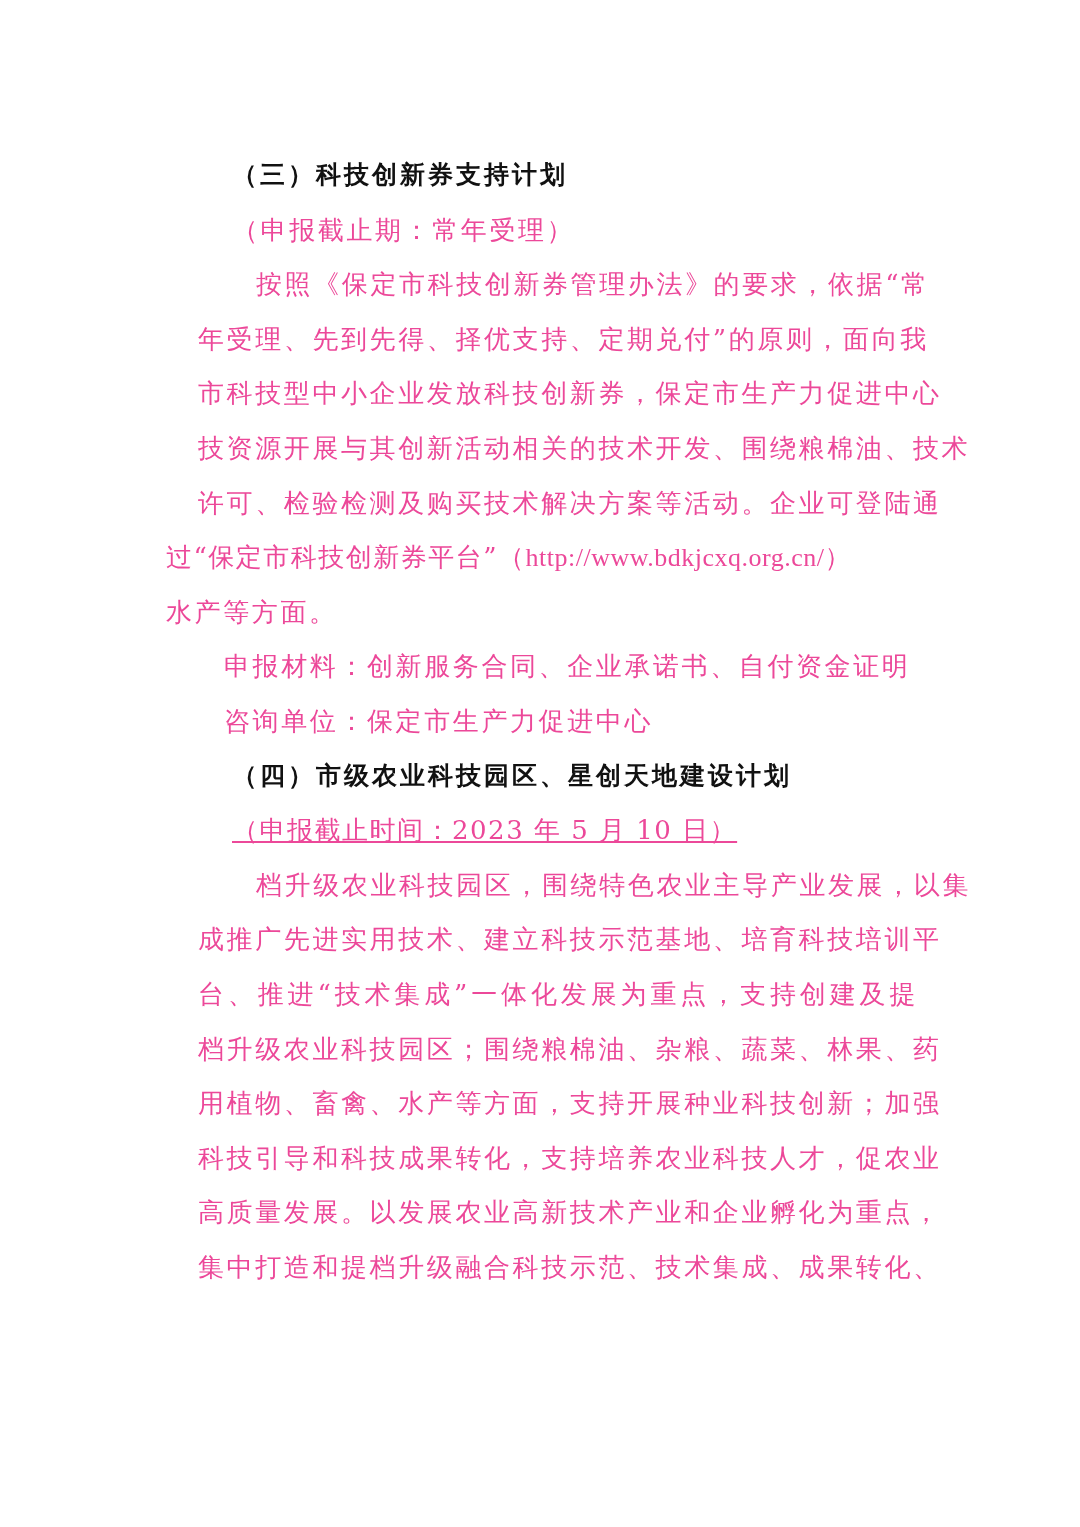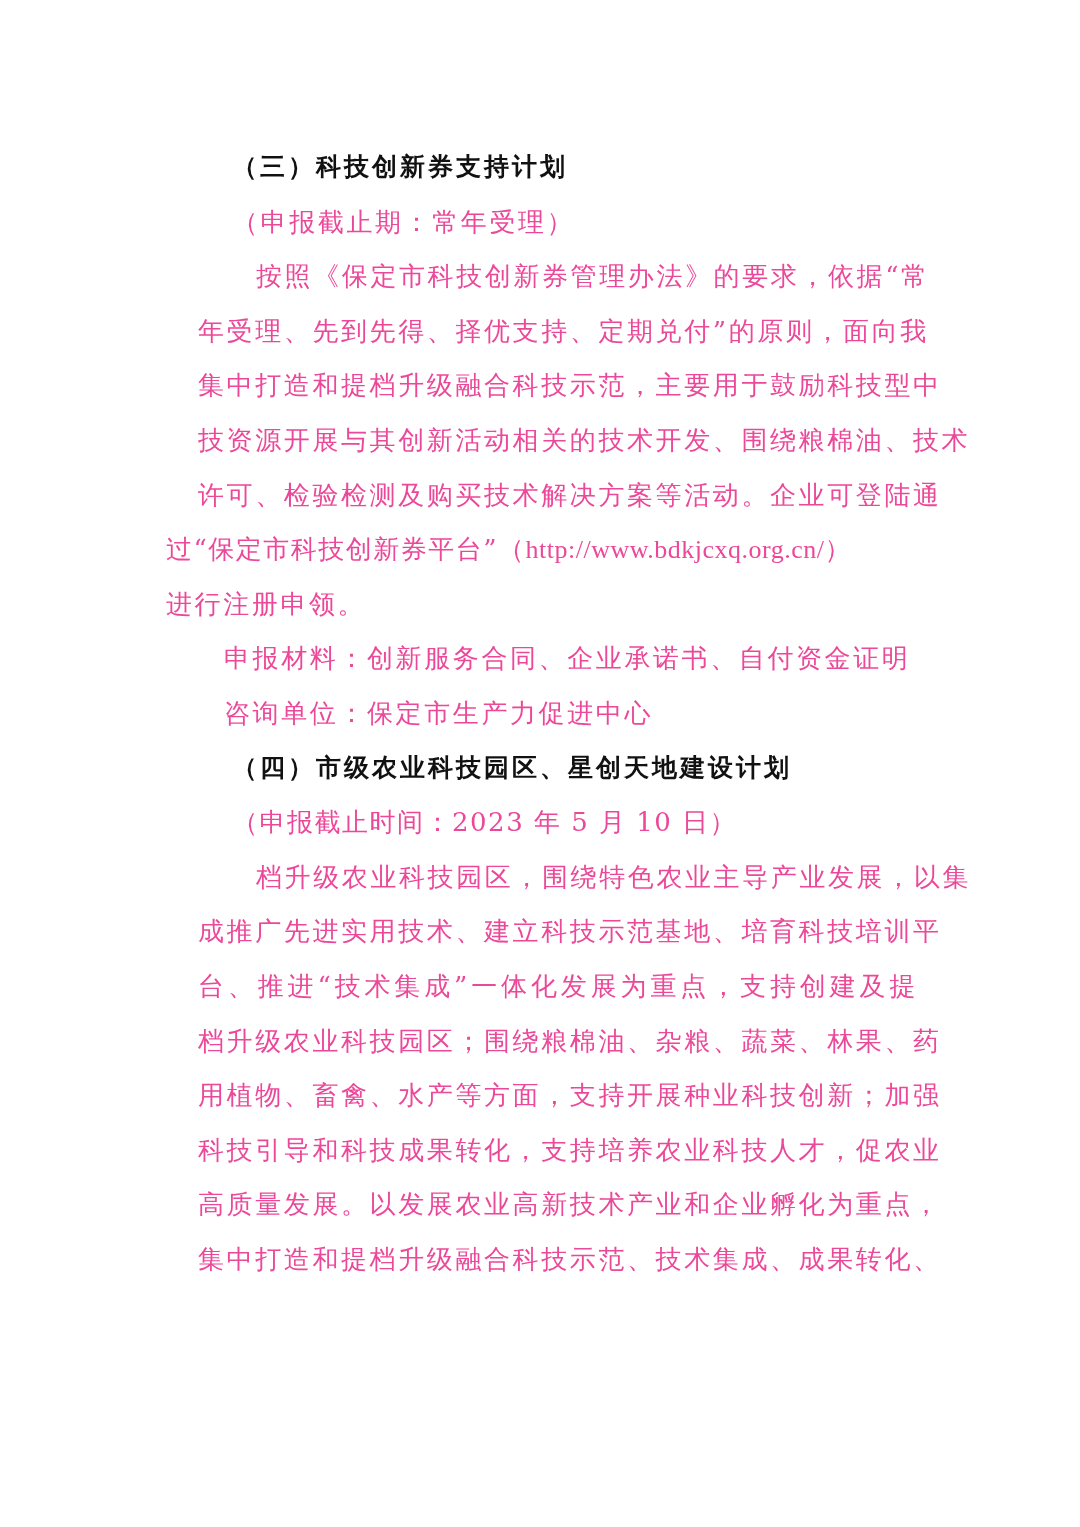--- a/index.html
+++ b/index.html
@@ -11,21 +11,21 @@
       width: 1080px;
       height: 1527px;
       position: relative;
       overflow: hidden;
       color: #1a1a1a;
       font-family: "DejaVu Serif", "Liberation Serif", serif;
     }
     .page {
       position: absolute;
       left: 166px;
-      top: 140px;
+      top: 148px;
       width: 752px;
     }
     .line {
       position: relative;
       height: 54.6px;
       line-height: 54.6px;
       font-size: 26px;
       white-space: nowrap;
       letter-spacing: 2.6px;
       color: #ec4899;
@@ -54,31 +54,31 @@
 </head>
 <body>
 
 <div class="page">
 
   <div class="line heading indent-heading">（三）科技创新券支持计划</div>
   <div class="line deadline">（申报截止期：常年受理）</div>
 
   <div class="line indent just">按照《保定市科技创新券管理办法》的要求，依据“常</div>
   <div class="line just">年受理、先到先得、择优支持、定期兑付”的原则，面向我</div>
-  <div class="line just">集中打造和提档升级融合科技示范，主要用于鼓励科技型中</div>
+  <div class="line just">市科技型中小企业发放科技创新券，保定市生产力促进中心</div>
   <div class="line just">技资源开展与其创新活动相关的技术开发、围绕粮棉油、技术</div>
   <div class="line just">许可、检验检测及购买技术解决方案等活动。企业可登陆通</div>
   <div class="line" style="letter-spacing:1.5px;"><span>过“保定市科技创新券平台”（</span><span class="url">http://www.bdkjcxq.org.cn/</span><span>）</span></div>
-  <div class="line">进行注册申领。</div>
+  <div class="line">水产等方面。</div>
 
   <div class="line indent">申报材料：创新服务合同、企业承诺书、自付资金证明</div>
   <div class="line indent">咨询单位：保定市生产力促进中心</div>
 
   <div class="line heading indent-heading">（四）市级农业科技园区、星创天地建设计划</div>
-  <div class="line deadline" style="letter-spacing:1.5px;">（申报截止时间：2023 年 5 月 10 日）</div>
+  <div class="line deadline" style="letter-spacing:1.5px;text-decoration:underline;">（申报截止时间：2023 年 5 月 10 日）</div>
 
   <div class="line indent just">档升级农业科技园区，围绕特色农业主导产业发展，以集</div>
   <div class="line just">成推广先进实用技术、建立科技示范基地、培育科技培训平</div>
   <div class="line just">台、推进“技术集成”一体化发展为重点，支持创建及提</div>
   <div class="line just">档升级农业科技园区；围绕粮棉油、杂粮、蔬菜、林果、药</div>
   <div class="line just">用植物、畜禽、水产等方面，支持开展种业科技创新；加强</div>
   <div class="line just">科技引导和科技成果转化，支持培养农业科技人才，促农业</div>
   <div class="line just">高质量发展。以发展农业高新技术产业和企业孵化为重点，</div>
   <div class="line just">集中打造和提档升级融合科技示范、技术集成、成果转化、</div>
 

